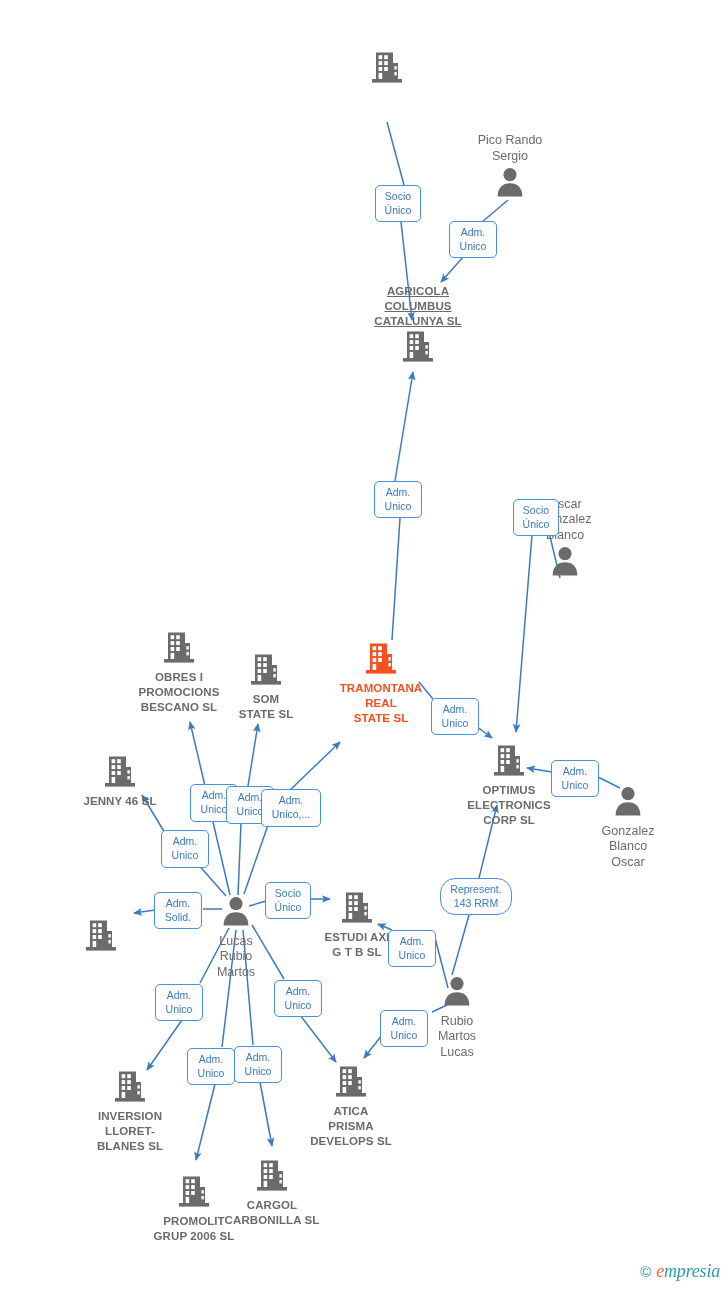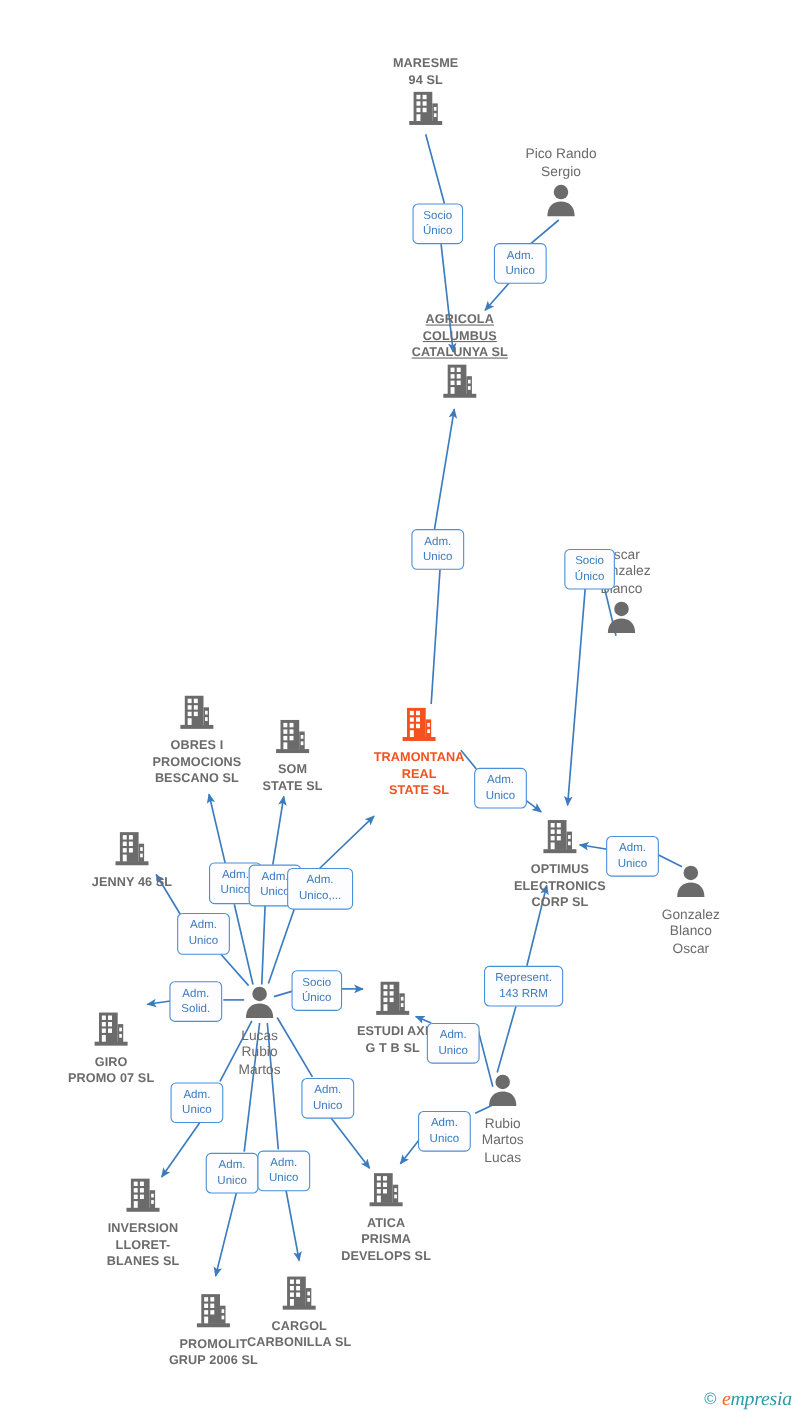--- a/index.html
+++ b/index.html
@@ -137,22 +137,20 @@
         <path d="M 300,1015 L 336,1062" marker-end="url(#arrow)"></path>
         <path d="M 447,1005 L 432,1012"></path>
         <path d="M 382,1035 L 364,1058" marker-end="url(#arrow)"></path>
         <path d="M 448,988 L 434,934"></path>
         <path d="M 392,930 L 378,924" marker-end="url(#arrow)"></path>
       </g>
   </svg>
 
   <div id="node-layer">
       <div class="node company above" style="left: 387px; top: 51px;">
-        <div class="label" style="white-space: pre-line; color: rgb(107, 107, 107);">MARESME
-94 SL</div>
         <span class="glyph"><svg width="34" height="34" viewBox="0 0 34 34" aria-hidden="true">
             <rect x="6" y="1.5" width="17" height="27" fill="#6b6b6b"></rect>
             <rect x="23" y="12" width="5" height="16.5" fill="#6b6b6b"></rect>
             <rect x="2" y="28" width="30" height="3.6" fill="#6b6b6b"></rect>
             <g fill="#ffffff">
               <rect x="8.6" y="4.2" width="3.6" height="4"></rect>
               <rect x="14.2" y="4.2" width="3.6" height="4"></rect>
               <rect x="8.6" y="10.1" width="3.6" height="4"></rect>
               <rect x="14.2" y="10.1" width="3.6" height="4"></rect>
               <rect x="8.6" y="16" width="3.6" height="4"></rect>
@@ -322,22 +320,20 @@
               <rect x="14.2" y="4.2" width="3.6" height="4"></rect>
               <rect x="8.6" y="10.1" width="3.6" height="4"></rect>
               <rect x="14.2" y="10.1" width="3.6" height="4"></rect>
               <rect x="8.6" y="16" width="3.6" height="4"></rect>
               <rect x="14.2" y="16" width="3.6" height="4"></rect>
               <rect x="8.6" y="21.9" width="3.6" height="6.1"></rect>
               <rect x="24.4" y="15.2" width="2.4" height="3.4"></rect>
               <rect x="24.4" y="21" width="2.4" height="3.4"></rect>
             </g>
           </svg></span>
-        <div class="label" style="white-space: pre-line; color: rgb(107, 107, 107);">GIRO
-PROMO 07 SL</div>
       </div>
       <div class="node person below" style="left: 236px; top: 894px;">
         <span class="glyph"><svg width="34" height="34" viewBox="0 0 34 34" aria-hidden="true">
             <circle cx="17" cy="9.6" r="6.6" fill="#6b6b6b"></circle>
             <path d="M4.6 31.5 C4.6 22.6 9.8 18.2 17 18.2 C24.2 18.2 29.4 22.6 29.4 31.5 Z" fill="#6b6b6b"></path>
           </svg></span>
         <div class="label" style="white-space: pre-line; color: rgb(107, 107, 107);">Lucas
 Rubio
 Martos</div>
       </div>
@@ -459,21 +455,21 @@
       <div class="edge-label" style="left: 449px; top: 221px; width: 48px; height: 37px;">Adm.
 Unico</div>
       <div class="edge-label" style="left: 374px; top: 481px; width: 48px; height: 37px;">Adm.
 Unico</div>
       <div class="edge-label" style="left: 513px; top: 499px; width: 46px; height: 37px;">Socio
 Único</div>
       <div class="edge-label" style="left: 431px; top: 698px; width: 48px; height: 37px;">Adm.
 Unico</div>
       <div class="edge-label" style="left: 551px; top: 760px; width: 48px; height: 37px;">Adm.
 Unico</div>
-      <div class="edge-label" style="left: 440px; top: 878px; width: 72px; height: 37px;">Represent.
+      <div class="edge-label" style="left: 440px; top: 878px; width: 72px; height: 37px; border-radius: 15px;">Represent.
 143 RRM</div>
       <div class="edge-label" style="left: 190px; top: 784px; width: 48px; height: 38px;">Adm.
 Unico</div>
       <div class="edge-label" style="left: 226px; top: 786px; width: 48px; height: 38px;">Adm.
 Unico</div>
       <div class="edge-label" style="left: 261px; top: 789px; width: 60px; height: 38px;">Adm.
 Unico,...</div>
       <div class="edge-label" style="left: 161px; top: 830px; width: 48px; height: 38px;">Adm.
 Unico</div>
       <div class="edge-label" style="left: 154px; top: 892px; width: 48px; height: 37px;">Adm.

